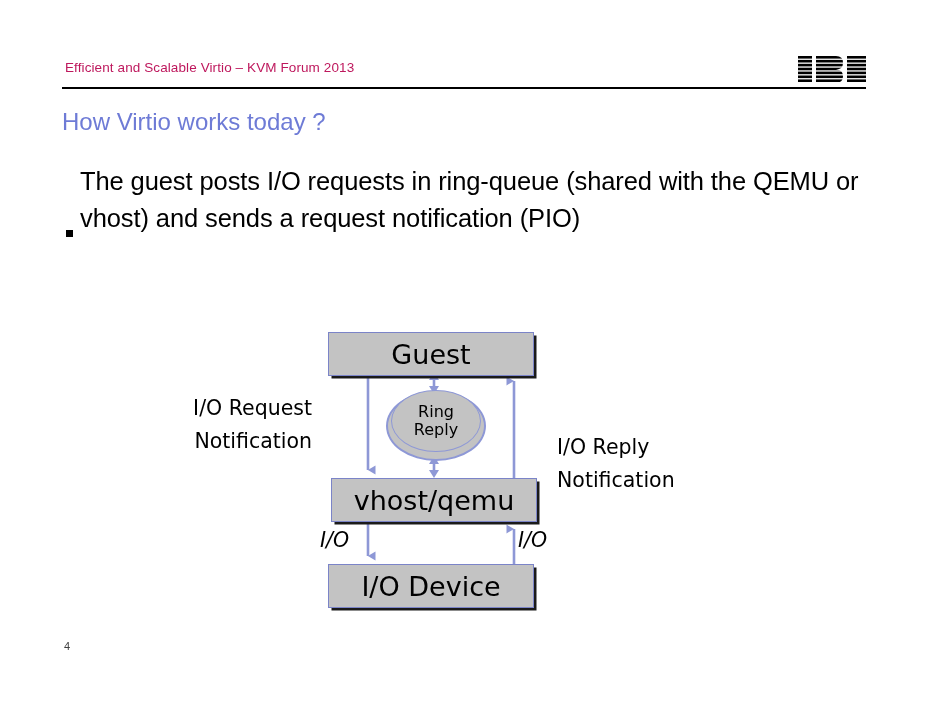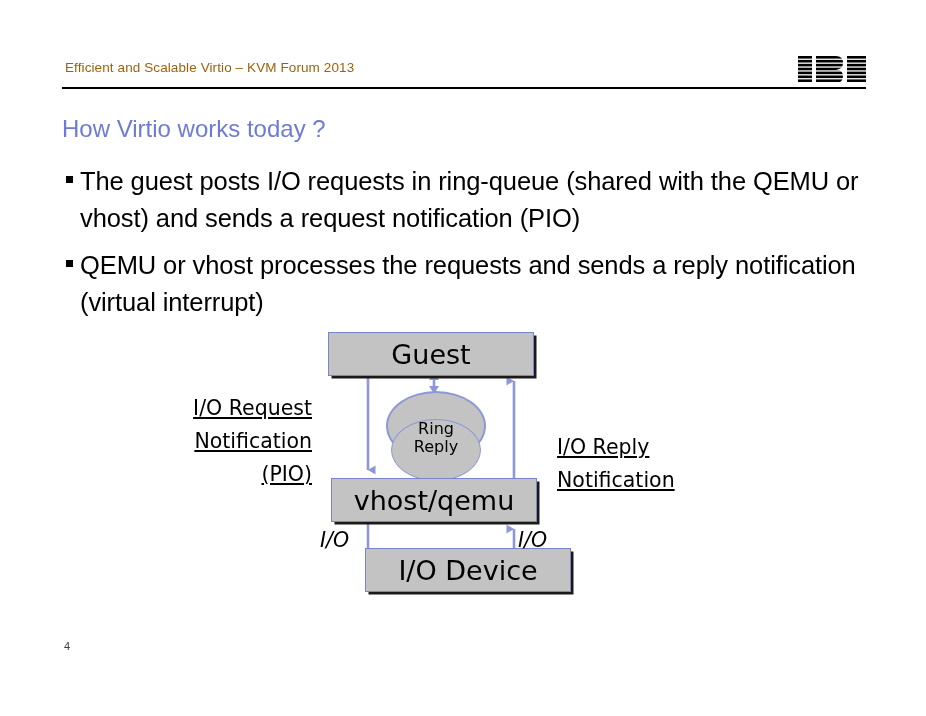--- a/index.html
+++ b/index.html
@@ -23,21 +23,21 @@
     top: 58px;
     width: 804px;
     height: 32px;
   }
   .header-title {
     position: absolute;
     left: 3px;
     top: 2px;
     font-size: 13.5px;
     font-family: "Liberation Sans", sans-serif;
-    color: #a16207;
+    color: #be185d;
     letter-spacing: 0.1px;
     white-space: nowrap;
   }
   .header-rule {
     position: absolute;
     left: 0px;
     top: 29px;
     width: 804px;
     height: 2px;
     background: #000000;
@@ -49,37 +49,37 @@
     right: 60px;
     top: 56px;
     width: 68px;
     height: 27px;
   }
 
   
   .slide-title {
     position: absolute;
     left: 62px;
-    top: 115px;
+    top: 108px;
     font-size: 24px;
     font-family: "Liberation Sans", sans-serif;
     color: #6e7bd6;
     white-space: nowrap;
   }
 
   
   .bullets {
     position: absolute;
     left: 66px;
     top: 163px;
     width: 800px;
   }
   .bullet-row {
     display: flex;
-    align-items: flex-start;
+    align-items: flex-end;
     margin-bottom: 10px;
   }
   .bullet-marker {
     flex: 0 0 auto;
     width: 7px;
     height: 7px;
     background: #000000;
     margin-top: 13px;
     margin-right: 7px;
   }
@@ -111,61 +111,60 @@
     display: flex;
     align-items: center;
     justify-content: center;
     font-family: "DejaVu Sans", sans-serif;
     font-size: 27px;
     color: #000000;
     box-sizing: border-box;
   }
   #box-guest   { left: 328px; top: 332px; width: 206px; height: 44px; }
   #box-vhost   { left: 331px; top: 478px; width: 206px; height: 44px; text-align: right; }
-  #box-iodev   { left: 328px; top: 548px; width: 206px; height: 44px; margin-left: 37px; }
+  #box-iodev   { left: 328px; top: 564px; width: 206px; height: 44px; }
 
   .ring-outer {
     position: absolute;
     left: 386px;
     top: 391px;
     width: 100px;
     height: 70px;
     border: 2px solid #8e98d6;
     border-radius: 50%;
     background: #c3c3c3;
     box-sizing: border-box;
   }
   .ring-inner {
     position: absolute;
     left: 391px;
-    top: 419px;
+    top: 390px;
     width: 90px;
     height: 62px;
     border: 1.5px solid #8e98d6;
     border-radius: 50%;
     background: #c3c3c3;
     box-sizing: border-box;
     display: flex;
     flex-direction: column;
     align-items: center;
-    justify-content: flex-start;
+    justify-content: center;
     line-height: 1.12;
     font-family: "DejaVu Sans", sans-serif;
     font-size: 16px;
     color: #000000;
   }
 
   .side-label {
     position: absolute;
     font-family: "DejaVu Sans", sans-serif;
     font-size: 20.5px;
     line-height: 33px;
     color: #000000;
     white-space: nowrap;
-    text-decoration: underline;
   }
   #label-left  { left: 132px; top: 392px; width: 180px; text-align: right; }
   #label-right { left: 557px; top: 392px; width: 250px; text-align: left; margin-top: 39px; }
 
   .io-label {
     position: absolute;
     font-family: "DejaVu Sans", sans-serif;
     font-size: 20.5px;
     color: #000000;
     white-space: nowrap;
@@ -225,24 +224,20 @@
   </svg>
 </div>
 
 <div class="slide-title">How Virtio works today ?</div>
 
 <div class="bullets">
   <div class="bullet-row">
     <span class="bullet-marker"></span>
     <span class="bullet-text">The guest posts I/O requests in ring-queue (shared with the QEMU or vhost) and sends a request notification (PIO)</span>
   </div>
-  <div class="bullet-row">
-    <span class="bullet-marker"></span>
-    <span class="bullet-text">QEMU or vhost processes the requests and sends a reply notification (virtual interrupt)</span>
-  </div>
 </div>
 
 <div class="diagram">
 
   <svg width="926" height="716" style="position:absolute;left:0;top:0;">
     <defs>
       <marker id="arrDown" markerWidth="10" markerHeight="10" refX="5" refY="8.5" orient="auto" markerUnits="userSpaceOnUse">
         <path d="M0.6,1 L5,8.6 L9.4,1 Z" fill="#8e98d6"></path>
       </marker>
       <marker id="arrUp" markerWidth="10" markerHeight="10" refX="5" refY="8.5" orient="auto" markerUnits="userSpaceOnUse">
@@ -274,21 +269,20 @@
     <span>Ring</span>
     <span>Reply</span>
   </div>
 
   <div class="dbox" id="box-vhost">vhost/qemu</div>
   <div class="dbox" id="box-iodev">I/O Device</div>
 
   <div class="side-label" id="label-left">
     <div>I/O Request</div>
     <div>Notification</div>
-    <div>(PIO)</div>
   </div>
 
   <div class="side-label" id="label-right">
     <div>I/O Reply</div>
     <div>Notification</div>
   </div>
 
   <div class="io-label" id="io-left">I/O</div>
   <div class="io-label" id="io-right">I/O</div>
 </div>

